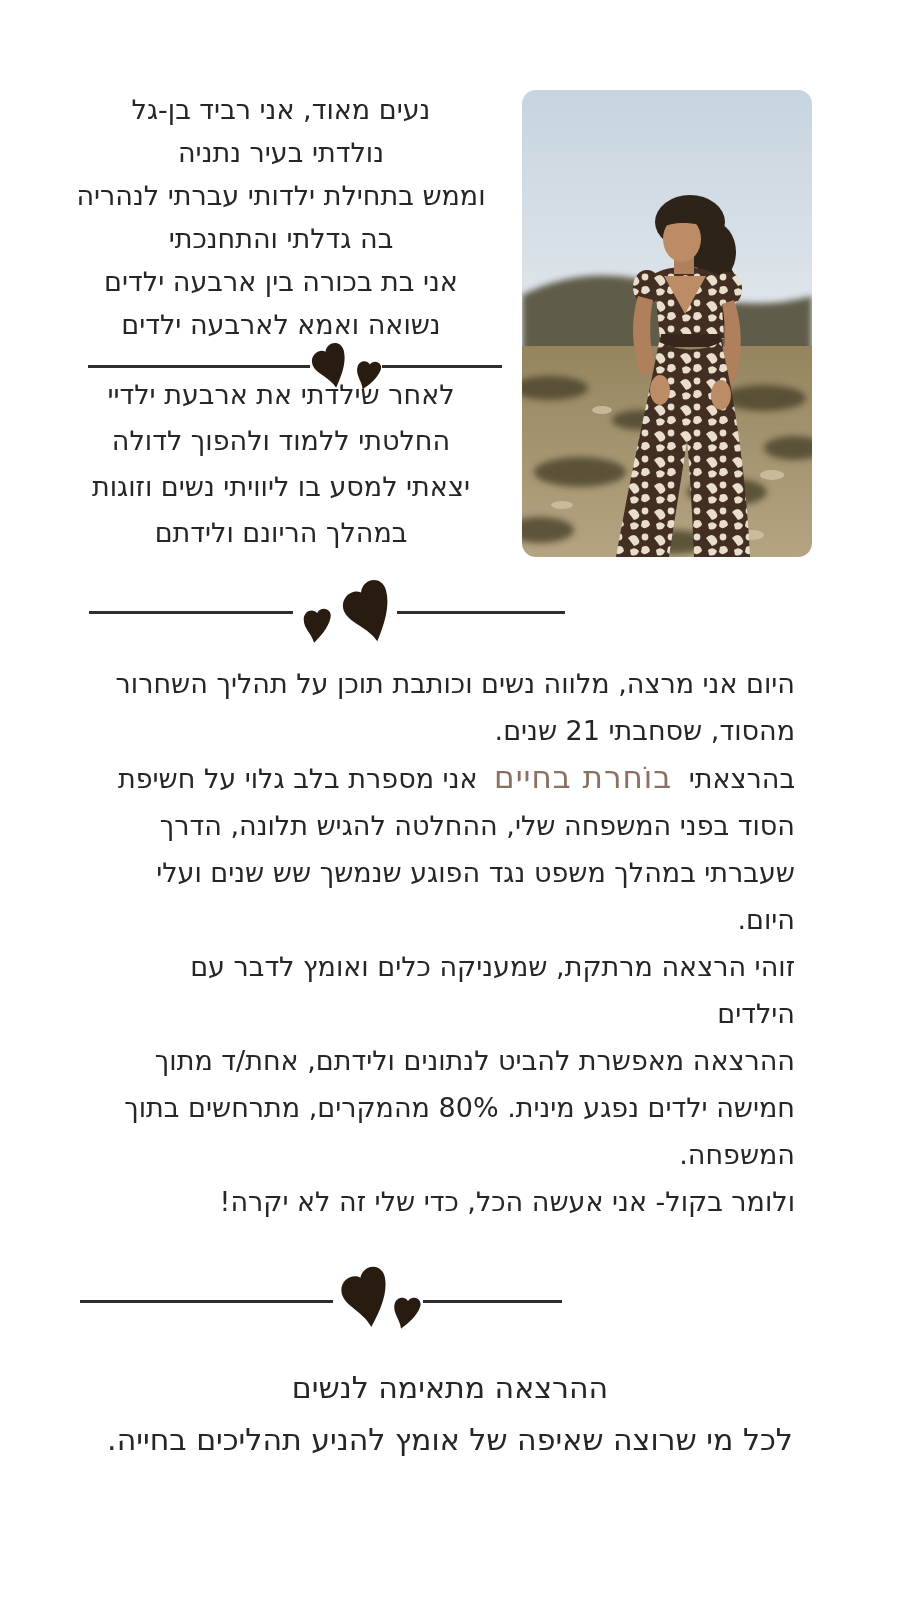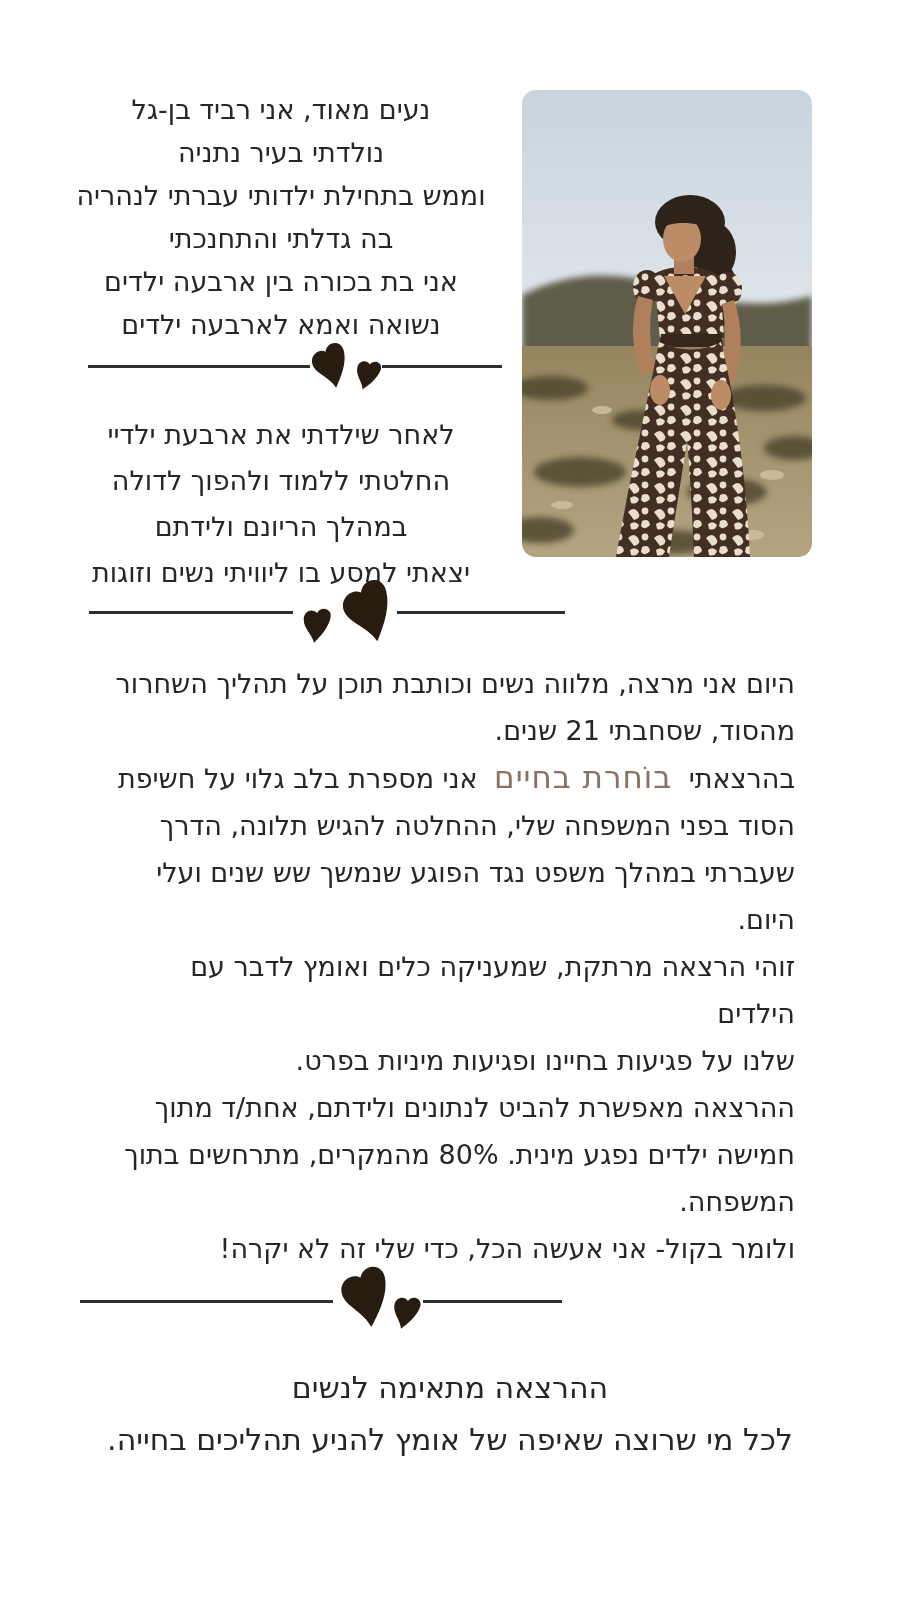--- a/index.html
+++ b/index.html
@@ -4,21 +4,21 @@
 <style>
   html,body{margin:0;padding:0;background:#ffffff;}
   .page{
     position:relative;width:900px;height:1600px;background:#ffffff;
     font-family:"DejaVu Sans",sans-serif;color:#262626;overflow:hidden;
     margin:0 auto;
     padding-left:39px;
   }
   .centered-col{position:absolute;text-align:center;direction:rtl;}
   .intro{left:58px;top:88px;width:446px;font-size:27px;line-height:43px;}
-  .doula{left:58px;top:412px;width:446px;font-size:27px;line-height:46px;}
+  .doula{left:58px;top:372px;width:446px;font-size:27px;line-height:46px;}
   .photo{
     position:absolute;left:522px;top:90px;width:290px;height:467px;
     border-radius:14px;overflow:hidden;
   }
   .photo svg{display:block;width:100%;height:100%;}
   .divider{position:absolute;display:flex;align-items:center;}
   .dline{height:3px;background:#2e2e2e;align-self:center;}
   .grow{flex:1;}
   .hearts-svg{flex:none;}
   .d1{left:88px;top:340px;width:414px;height:52px;}
@@ -58,22 +58,22 @@
         <path d="M24 12 C29 0 46 2 46 16 C46 31 36 45 26 58 C21 43 7 36 5 25 C3 12 17 6 24 12 Z" transform="rotate(-14 25 28) scale(0.82)"></path>
         <path d="M13 6 C16 -1 26 1 25 9 C24 18 18 26 13 32 C10 24 3 21 2 13 C1 5 9 2 13 6 Z" transform="translate(44 18) rotate(16 13 16)"></path>
       </g>
     </svg>
     <span class="dline grow"></span>
   </div>
 
   <div class="centered-col doula">
     <div>לאחר שילדתי את ארבעת ילדיי</div>
     <div>החלטתי ללמוד ולהפוך לדולה</div>
+    <div>יצאתי למסע בו ליוויתי נשים וזוגות</div>
     <div>במהלך הריונם ולידתם</div>
-    <div>יצאתי למסע בו ליוויתי נשים וזוגות</div>
   </div>
 
   <div class="photo">
     <svg viewBox="0 0 290 467" preserveAspectRatio="none">
       <defs>
         <linearGradient id="sky" x1="0" y1="0" x2="0" y2="1">
           <stop offset="0" stop-color="#c7d4de"></stop>
           <stop offset="1" stop-color="#e7ebef"></stop>
         </linearGradient>
         <linearGradient id="ground" x1="0" y1="0" x2="0" y2="1">
@@ -158,21 +158,20 @@
     <div>מהסוד, שסחבתי 21 שנים.</div>
     <div>
       <span>בהרצאתי</span>
       <span class="logo-text">בוֹחרת בחיים</span>
       <span>אני מספרת בלב גלוי על חשיפת</span>
     </div>
     <div>הסוד בפני המשפחה שלי, ההחלטה להגיש תלונה, הדרך</div>
     <div>שעברתי במהלך משפט נגד הפוגע שנמשך שש שנים ועלי</div>
     <div>היום.</div>
     <div>זוהי הרצאה מרתקת, שמעניקה כלים ואומץ לדבר עם הילדים</div>
-    <div>שלנו על פגיעות בחיינו ופגיעות מיניות בפרט.</div>
     <div>ההרצאה מאפשרת להביט לנתונים ולידתם, אחת/ד מתוך</div>
     <div>חמישה ילדים נפגע מינית. 80% מהמקרים, מתרחשים בתוך</div>
     <div>המשפחה.</div>
     <div>ולומר בקול- אני אעשה הכל, כדי שלי זה לא יקרה!</div>
   </div>
 
   <div class="divider d3">
     <span class="dline" style="width:253px"></span>
     <svg class="hearts-svg" width="90" height="78" viewBox="0 0 90 78">
       <g fill="#281b10">

